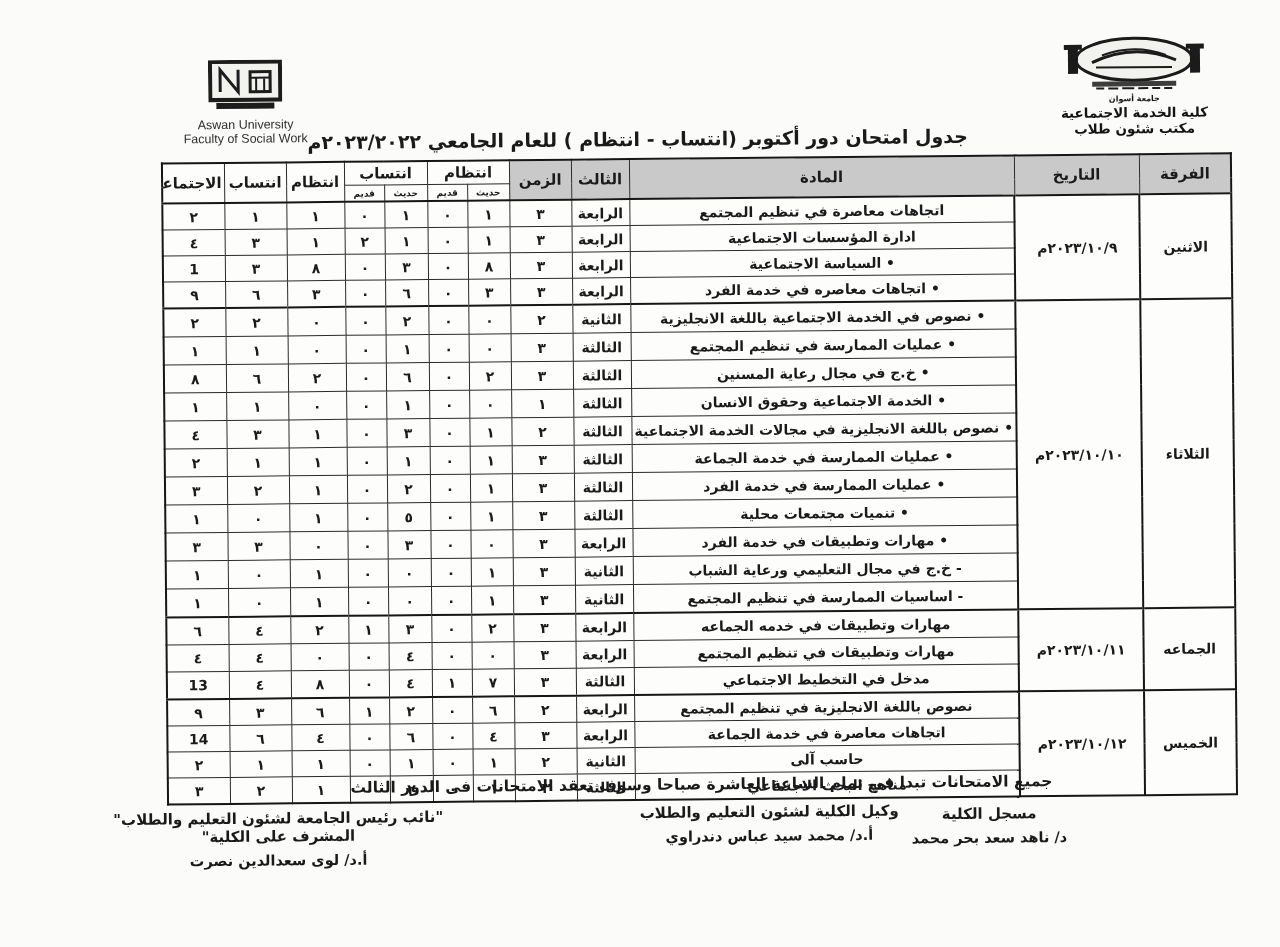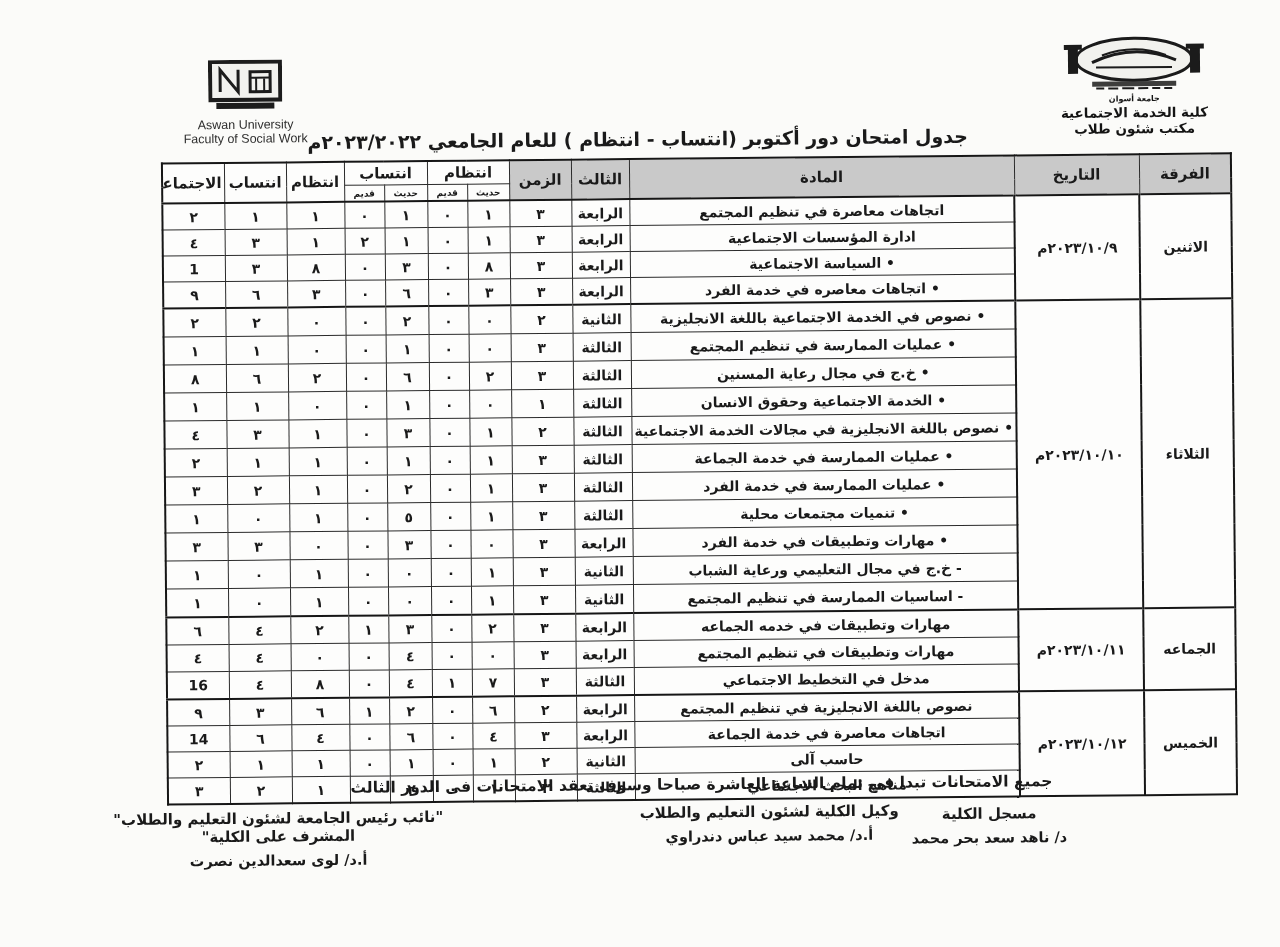--- a/index.html
+++ b/index.html
@@ -340,21 +340,21 @@
           <tr class="rh26">
             <td class="subject-cell">مدخل في التخطيط الاجتماعي</td>
             <td class="group-cell">الثالثة</td>
             <td class="num">٣</td>
             <td class="num">٧</td>
             <td class="num">١</td>
             <td class="num">٤</td>
             <td class="num">٠</td>
             <td class="num">٨</td>
             <td class="num">٤</td>
-            <td class="num">16</td>
+            <td class="num">13</td>
           </tr>
           <tr class="rh25 day-start">
             <td class="day-cell" rowspan="4">الخميس</td>
             <td class="date-cell" rowspan="4">٢٠٢٣/١٠/١٢م</td>
             <td class="subject-cell">نصوص باللغة الانجليزية في تنظيم المجتمع</td>
             <td class="group-cell">الرابعة</td>
             <td class="num">٢</td>
             <td class="num">٦</td>
             <td class="num">٠</td>
             <td class="num">٢</td>

